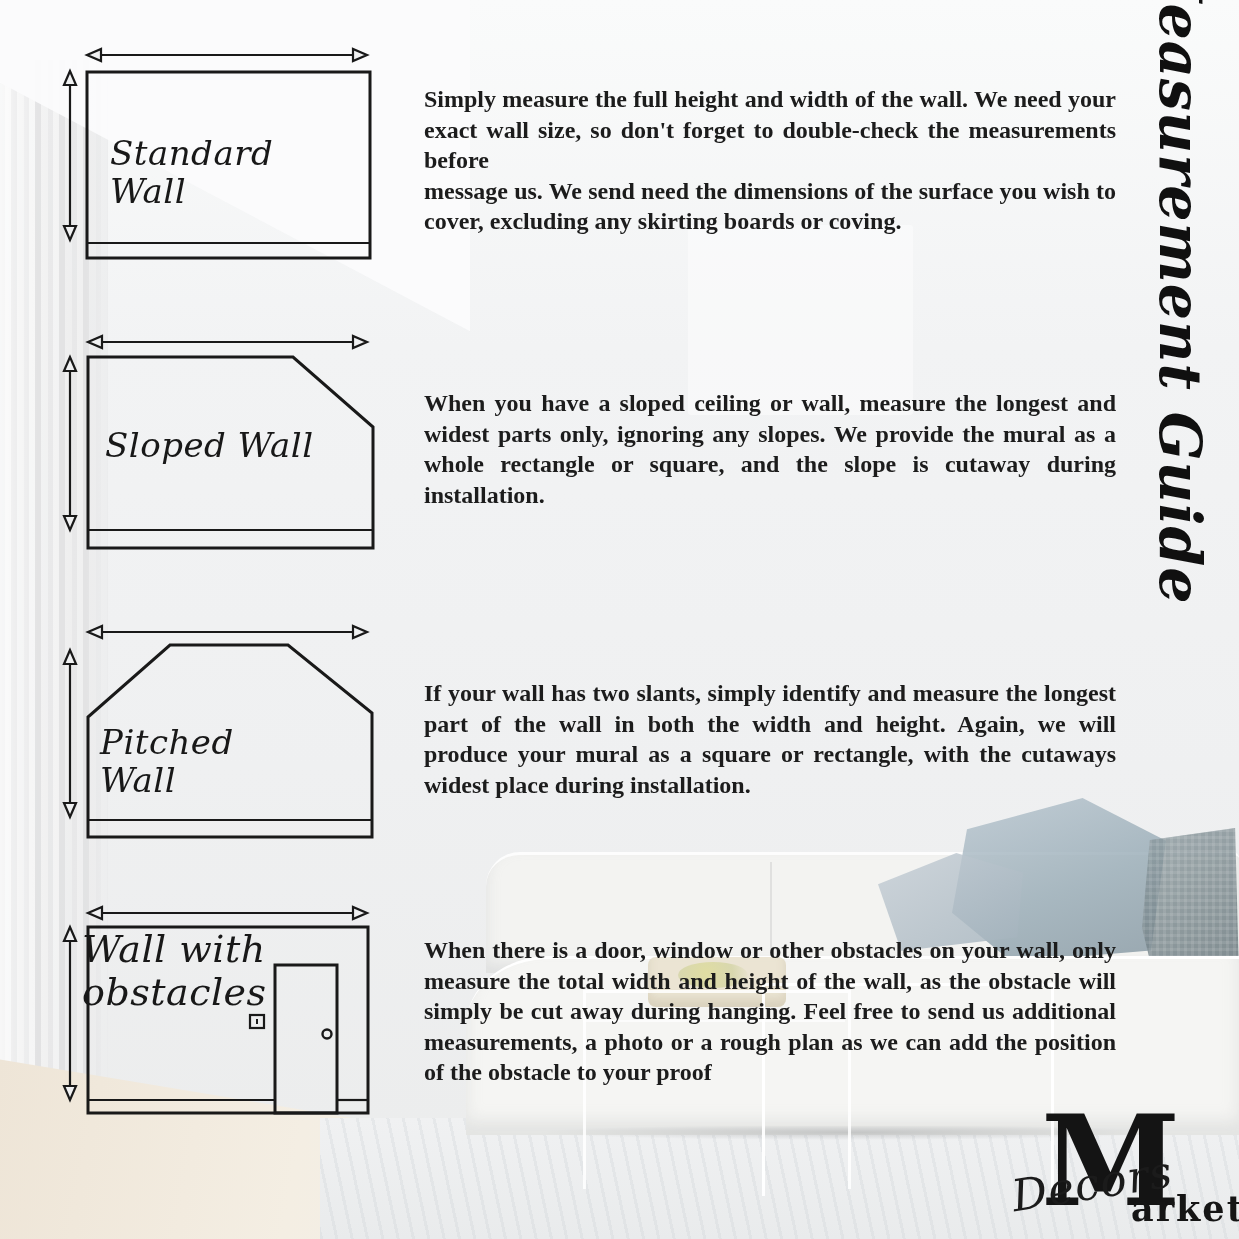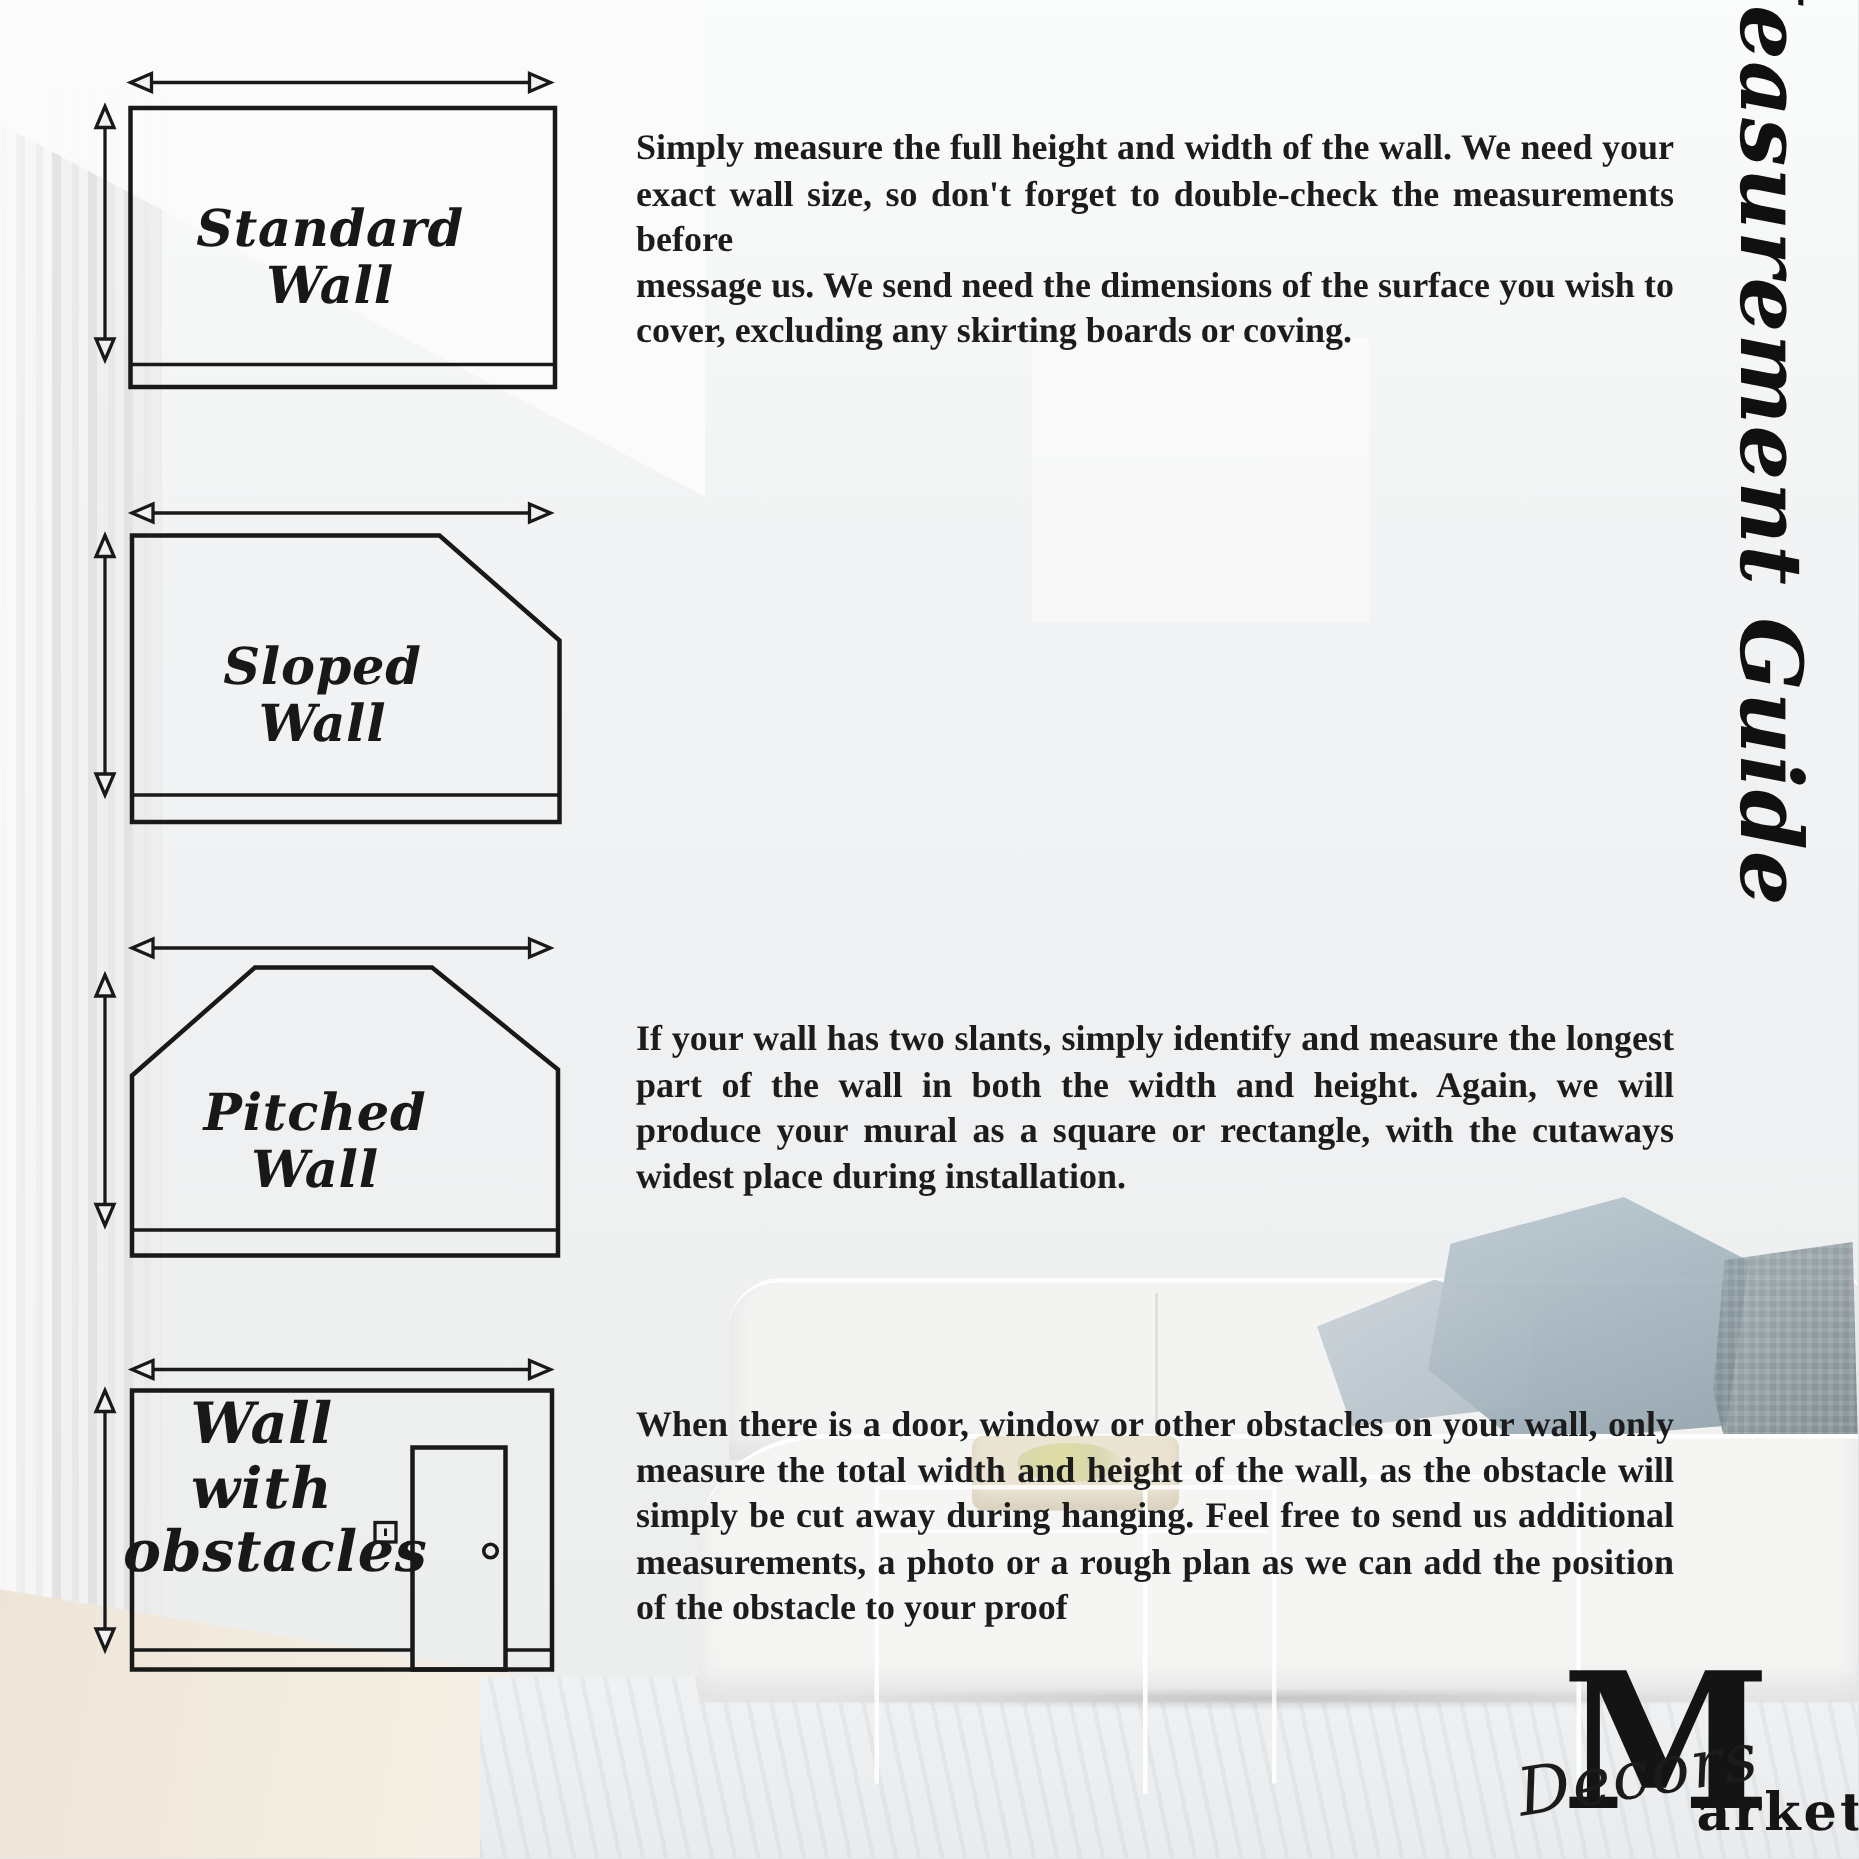--- a/index.html
+++ b/index.html
@@ -71,22 +71,22 @@
   }
   .tray-items{left:678px;top:962px;width:70px;height:26px;border-radius:50%;
     background:radial-gradient(circle at 40% 45%, #dedc9a, #d5d5a8 60%, rgba(213,213,168,0) 100%);opacity:.85;}
   .table-frame{border:3px solid rgba(255,255,255,.85);border-bottom:none;background:transparent;}
   .tableA{left:583px;top:990px;width:262px;height:196px;}
   .tableB{left:762px;top:983px;width:286px;height:210px;border-color:rgba(255,255,255,.95);}
   .table-shelf{left:583px;top:1020px;width:262px;height:2px;background:rgba(255,255,255,.7);}
   
   .diagram{position:absolute;}
   .diagram-label{
-    position:absolute;text-align:center;
-    font-family:"DejaVu Serif", serif;font-style:italic;font-weight:bold;
+    position:absolute;text-align:left;
+    font-family:"DejaVu Serif", serif;font-style:italic;font-weight:normal;
     color:#181818;letter-spacing:.5px;line-height:1.12;
   }
   .lbl-1{left:110px;top:134px;width:220px;font-size:34px;}
   .lbl-2{left:105px;top:426px;width:220px;font-size:34px;}
   .lbl-3{left:100px;top:723px;width:220px;font-size:34px;}
   .lbl-4{left:82px;top:928px;width:185px;font-size:38px;}
   
   .desc{
     position:absolute;left:424px;width:692px;
     font-size:24px;line-height:30.5px;font-weight:600;
@@ -171,20 +171,21 @@
     </g>
     <g stroke="#191919" stroke-width="2.2" fill="#f0f1f2">
       <line x1="20" y1="41" x2="20" y2="186"></line>
       <polygon points="20,27 14,41 26,41"></polygon>
       <polygon points="20,200 14,186 26,186"></polygon>
     </g>
     <polygon points="38,27 243,27 323,97 323,218 38,218" fill="none" stroke="#191919" stroke-width="3"></polygon>
     <line x1="38" y1="200" x2="323" y2="200" stroke="#191919" stroke-width="2.2"></line>
   </svg>
   <div class="diagram-label lbl-2">Sloped Wall</div>
+  <div class="desc desc-2">When you have a sloped ceiling or wall, measure the longest and widest parts only, ignoring any slopes. We provide the mural as a whole rectangle or square, and the slope is cutaway during installation.</div>
 
   <svg class="diagram" style="left:50px;top:620px;" width="335" height="225" viewBox="0 0 335 225">
     <g stroke="#191919" stroke-width="2.2" fill="#f0f1f2">
       <line x1="52" y1="12" x2="303" y2="12"></line>
       <polygon points="38,12 52,6 52,18"></polygon>
       <polygon points="317,12 303,6 303,18"></polygon>
     </g>
     <g stroke="#191919" stroke-width="2.2" fill="#f0f1f2">
       <line x1="20" y1="44" x2="20" y2="183"></line>
       <polygon points="20,30 14,44 26,44"></polygon>

